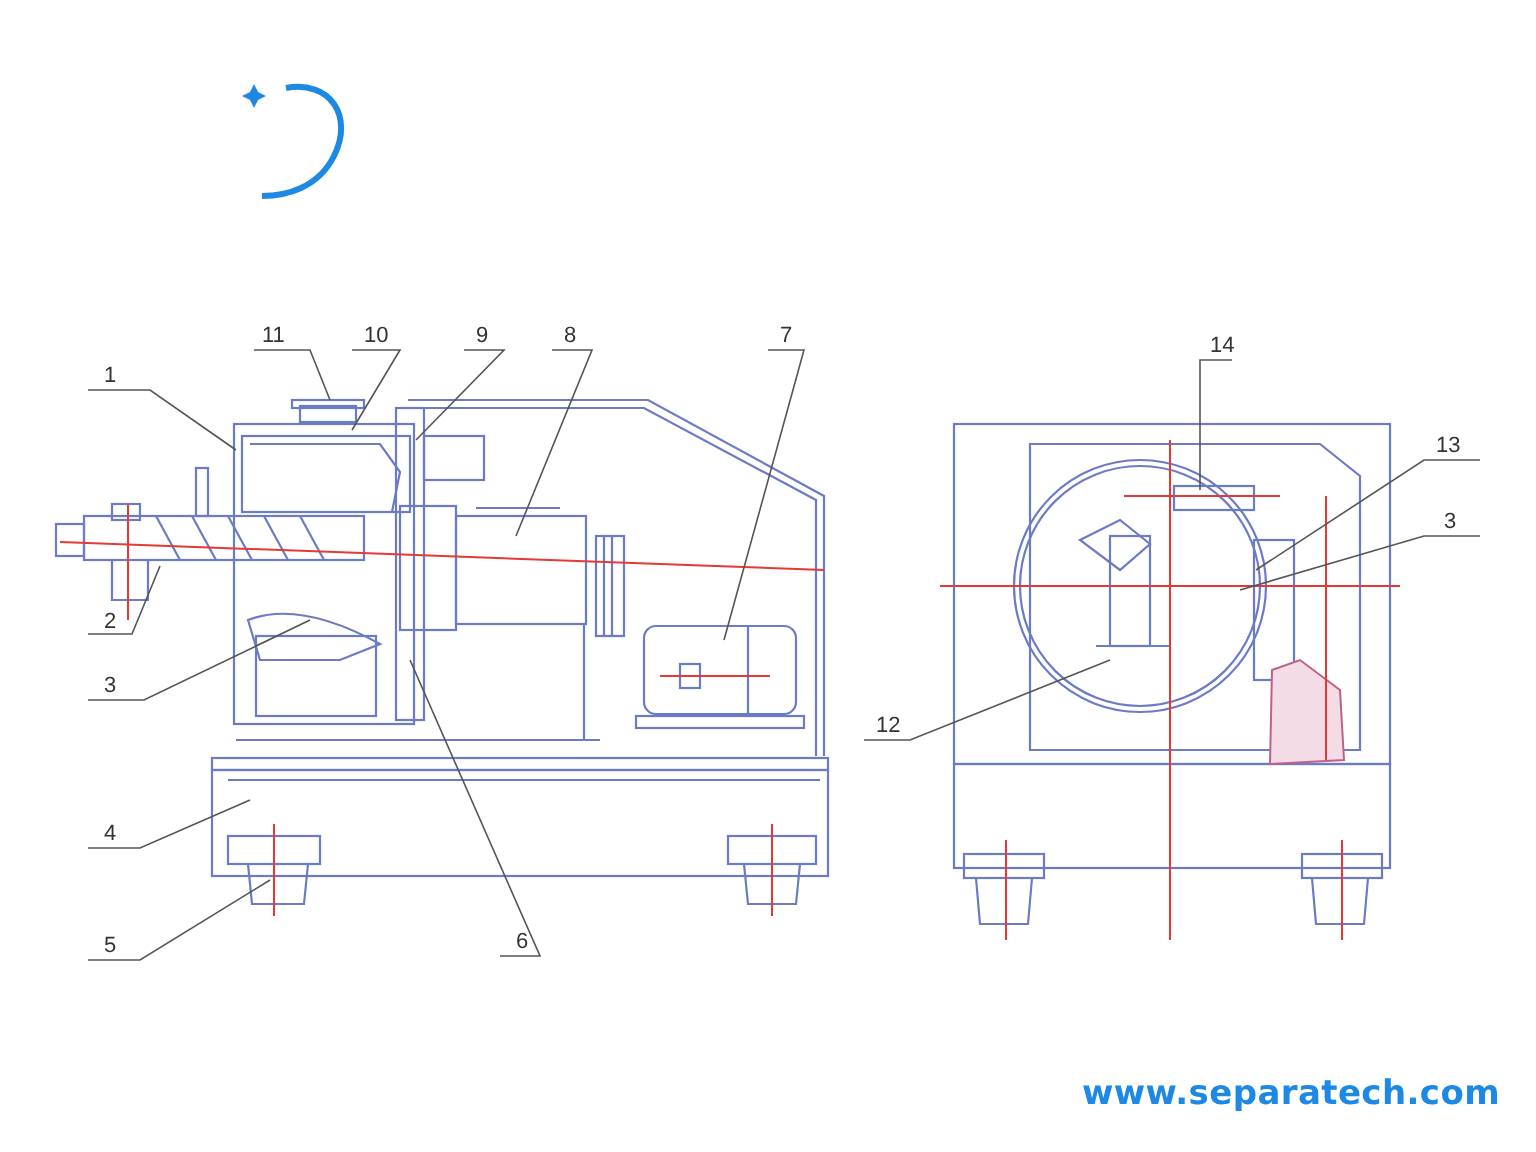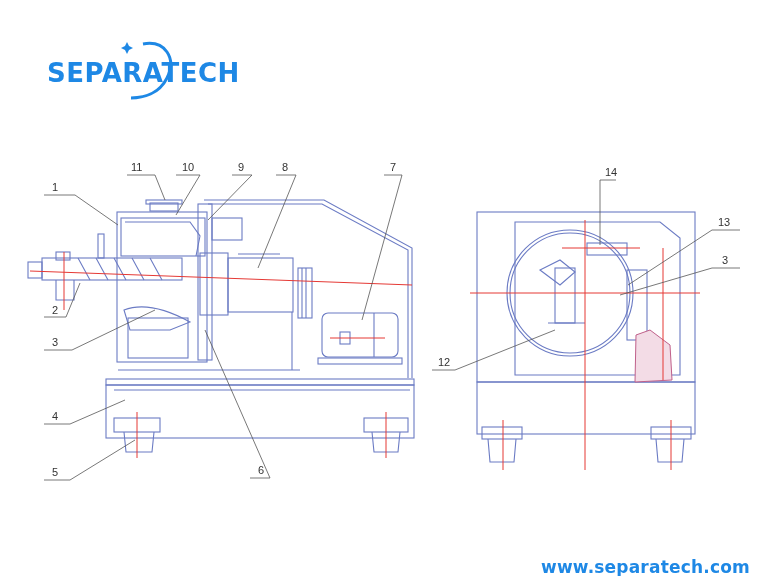--- a/index.html
+++ b/index.html
@@ -1,32 +1,31 @@
 <!DOCTYPE html>
 <html><head>
 <meta charset="utf-8">
 <style>
   html, body { margin:0; padding:0; background:#ffffff; }
   body { width:768px; height:576px; position:relative; overflow:hidden; font-family:"Liberation Sans", sans-serif; }
   .logo { position:absolute; left:47px; top:38px; width:200px; height:64px; }
   .logo-text { position:absolute; left:0; top:20px; font-family:"DejaVu Sans", sans-serif; font-size:26px; font-weight:bold; letter-spacing:0.5px; color:#1e88e5; }
   .logo-arc { position:absolute; left:0; top:0; width:200px; height:64px; }
-  .url { position:absolute; left:541px; top:537px; font-family:"DejaVu Sans", sans-serif; font-weight:bold; font-size:17px; color:#1e88e5; letter-spacing:0.2px;margin-top:20px; }
+  .url { position:absolute; left:541px; top:537px; font-family:"DejaVu Sans", sans-serif; font-weight:bold; font-size:17px; color:#1e88e5; letter-spacing:0.2px; }
   svg.drawing { position:absolute; left:0; top:0; }
   .lbl { font-family:"Liberation Sans", sans-serif; font-size:11px; fill:#333; }
 </style>
 </head>
 <body>
 
 <div class="logo">
   <svg class="logo-arc" viewBox="0 0 200 64" width="200" height="64">
     <path d="M96 6 C118 2 130 20 120 40 C112 56 96 60 84 60" fill="none" stroke="#1e88e5" stroke-width="3"></path>
     <path d="M78 8 l2 -4 l2 4 l4 2 l-4 2 l-2 4 l-2 -4 l-4 -2 z" fill="#1e88e5"></path>
   </svg>
-  <span class="logo-text">SEPARATECH</span>
 </div>
 
 <svg class="drawing" width="768" height="576" viewBox="0 0 768 576">
   <g fill="none" stroke="#6b7bc4" stroke-width="1.1">
 
     <rect x="106" y="385" width="308" height="53"></rect>
     <rect x="106" y="379" width="308" height="6"></rect>
     <line x1="114" y1="390" x2="410" y2="390"></line>
 
     <rect x="114" y="418" width="46" height="14"></rect>

